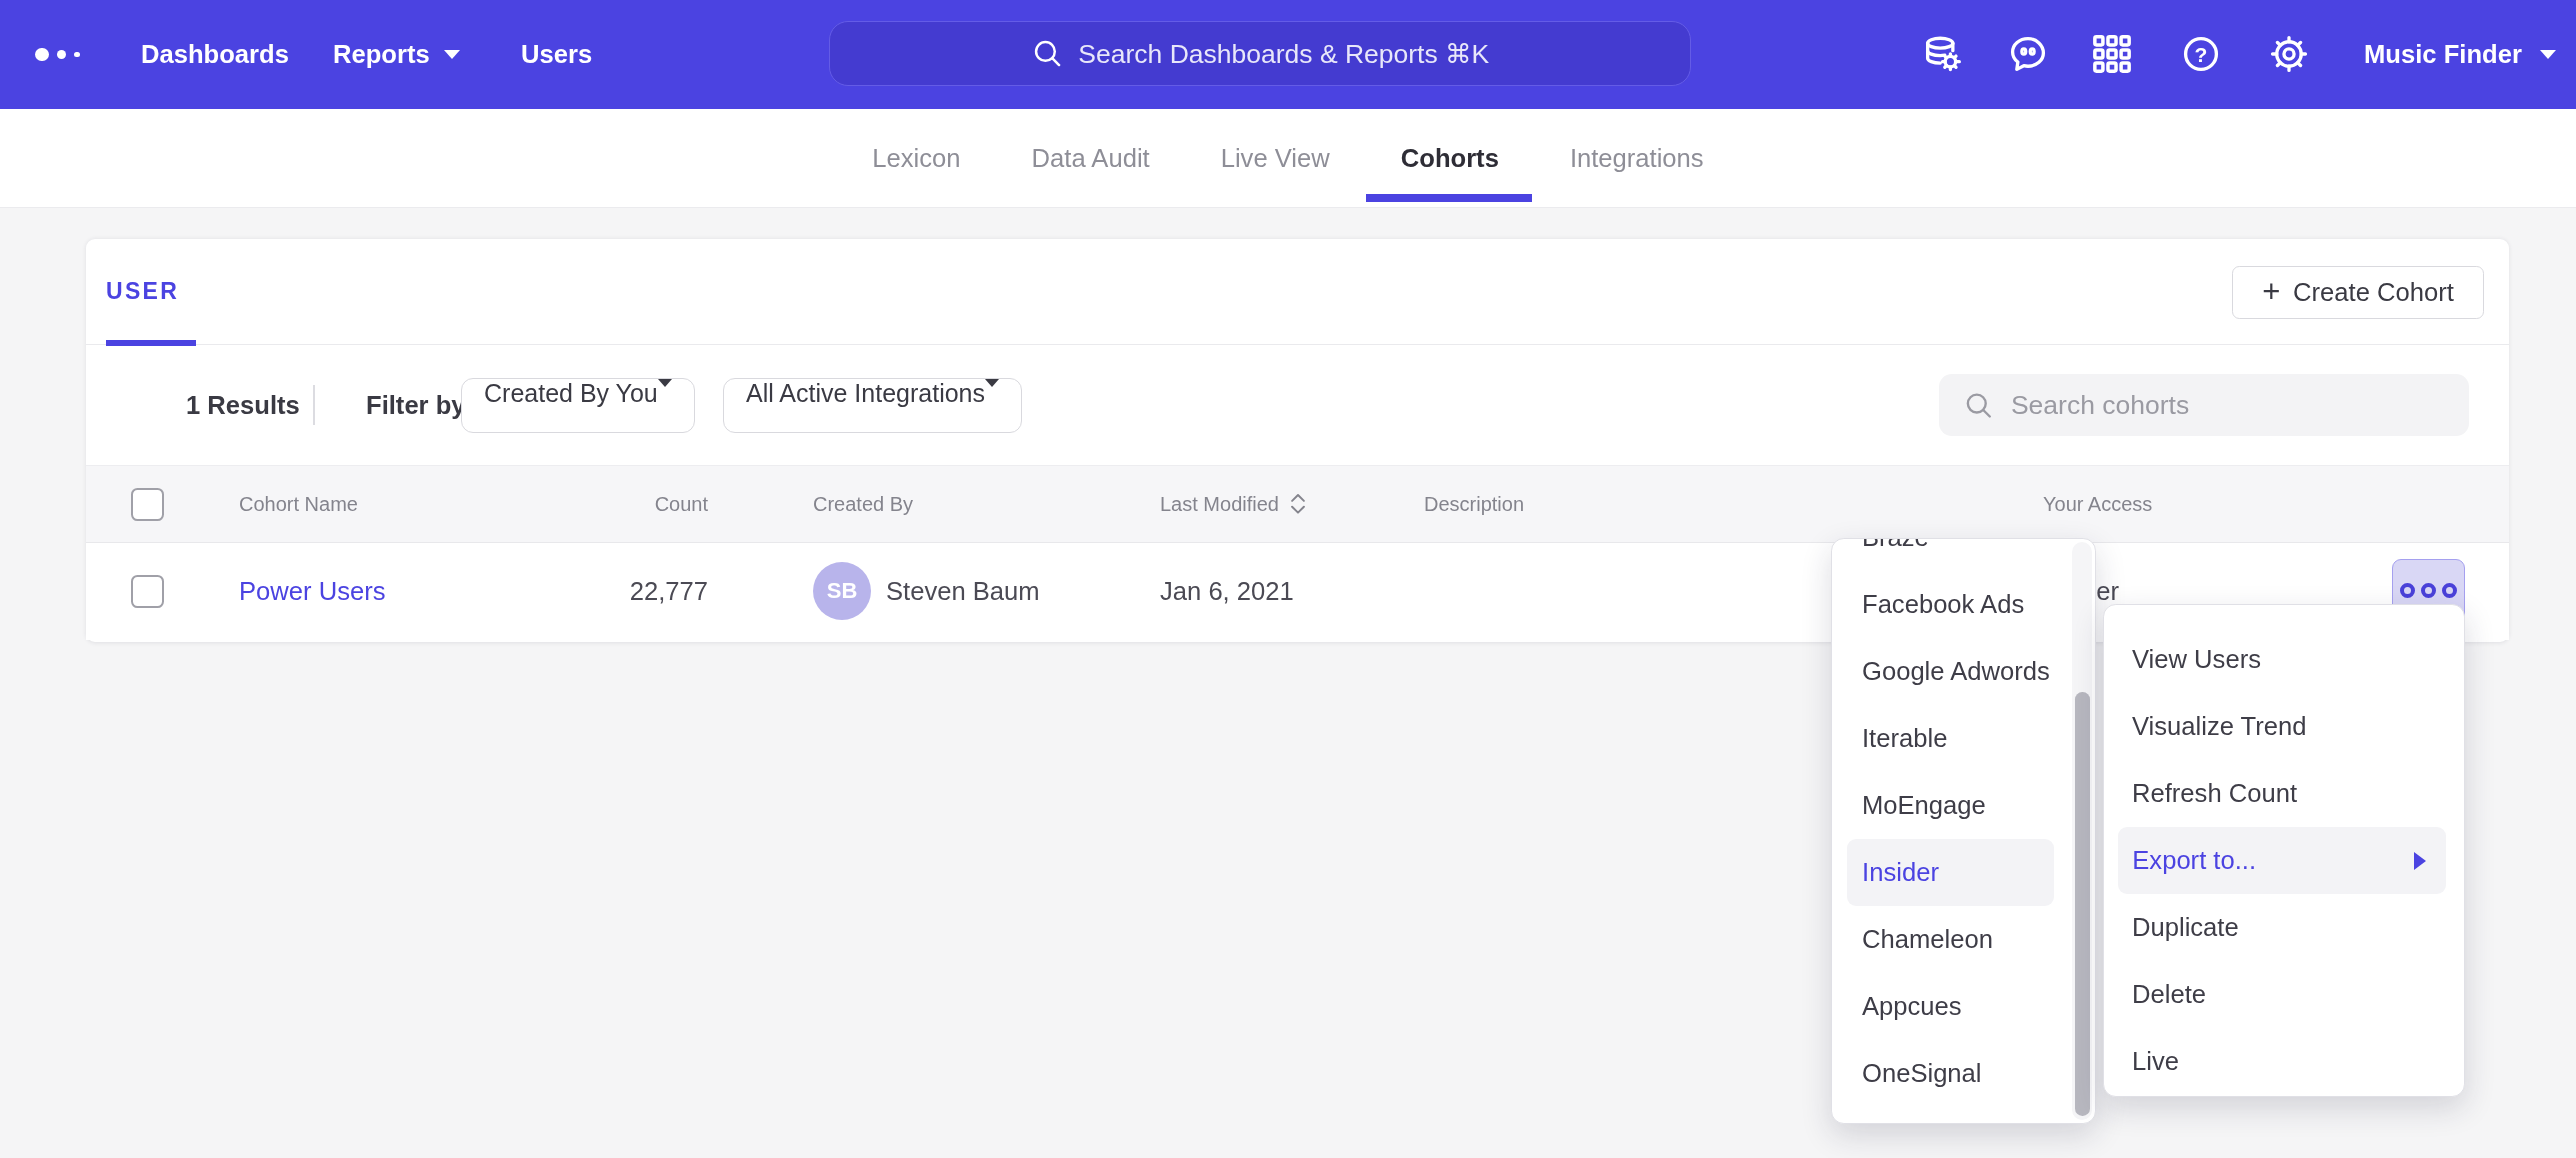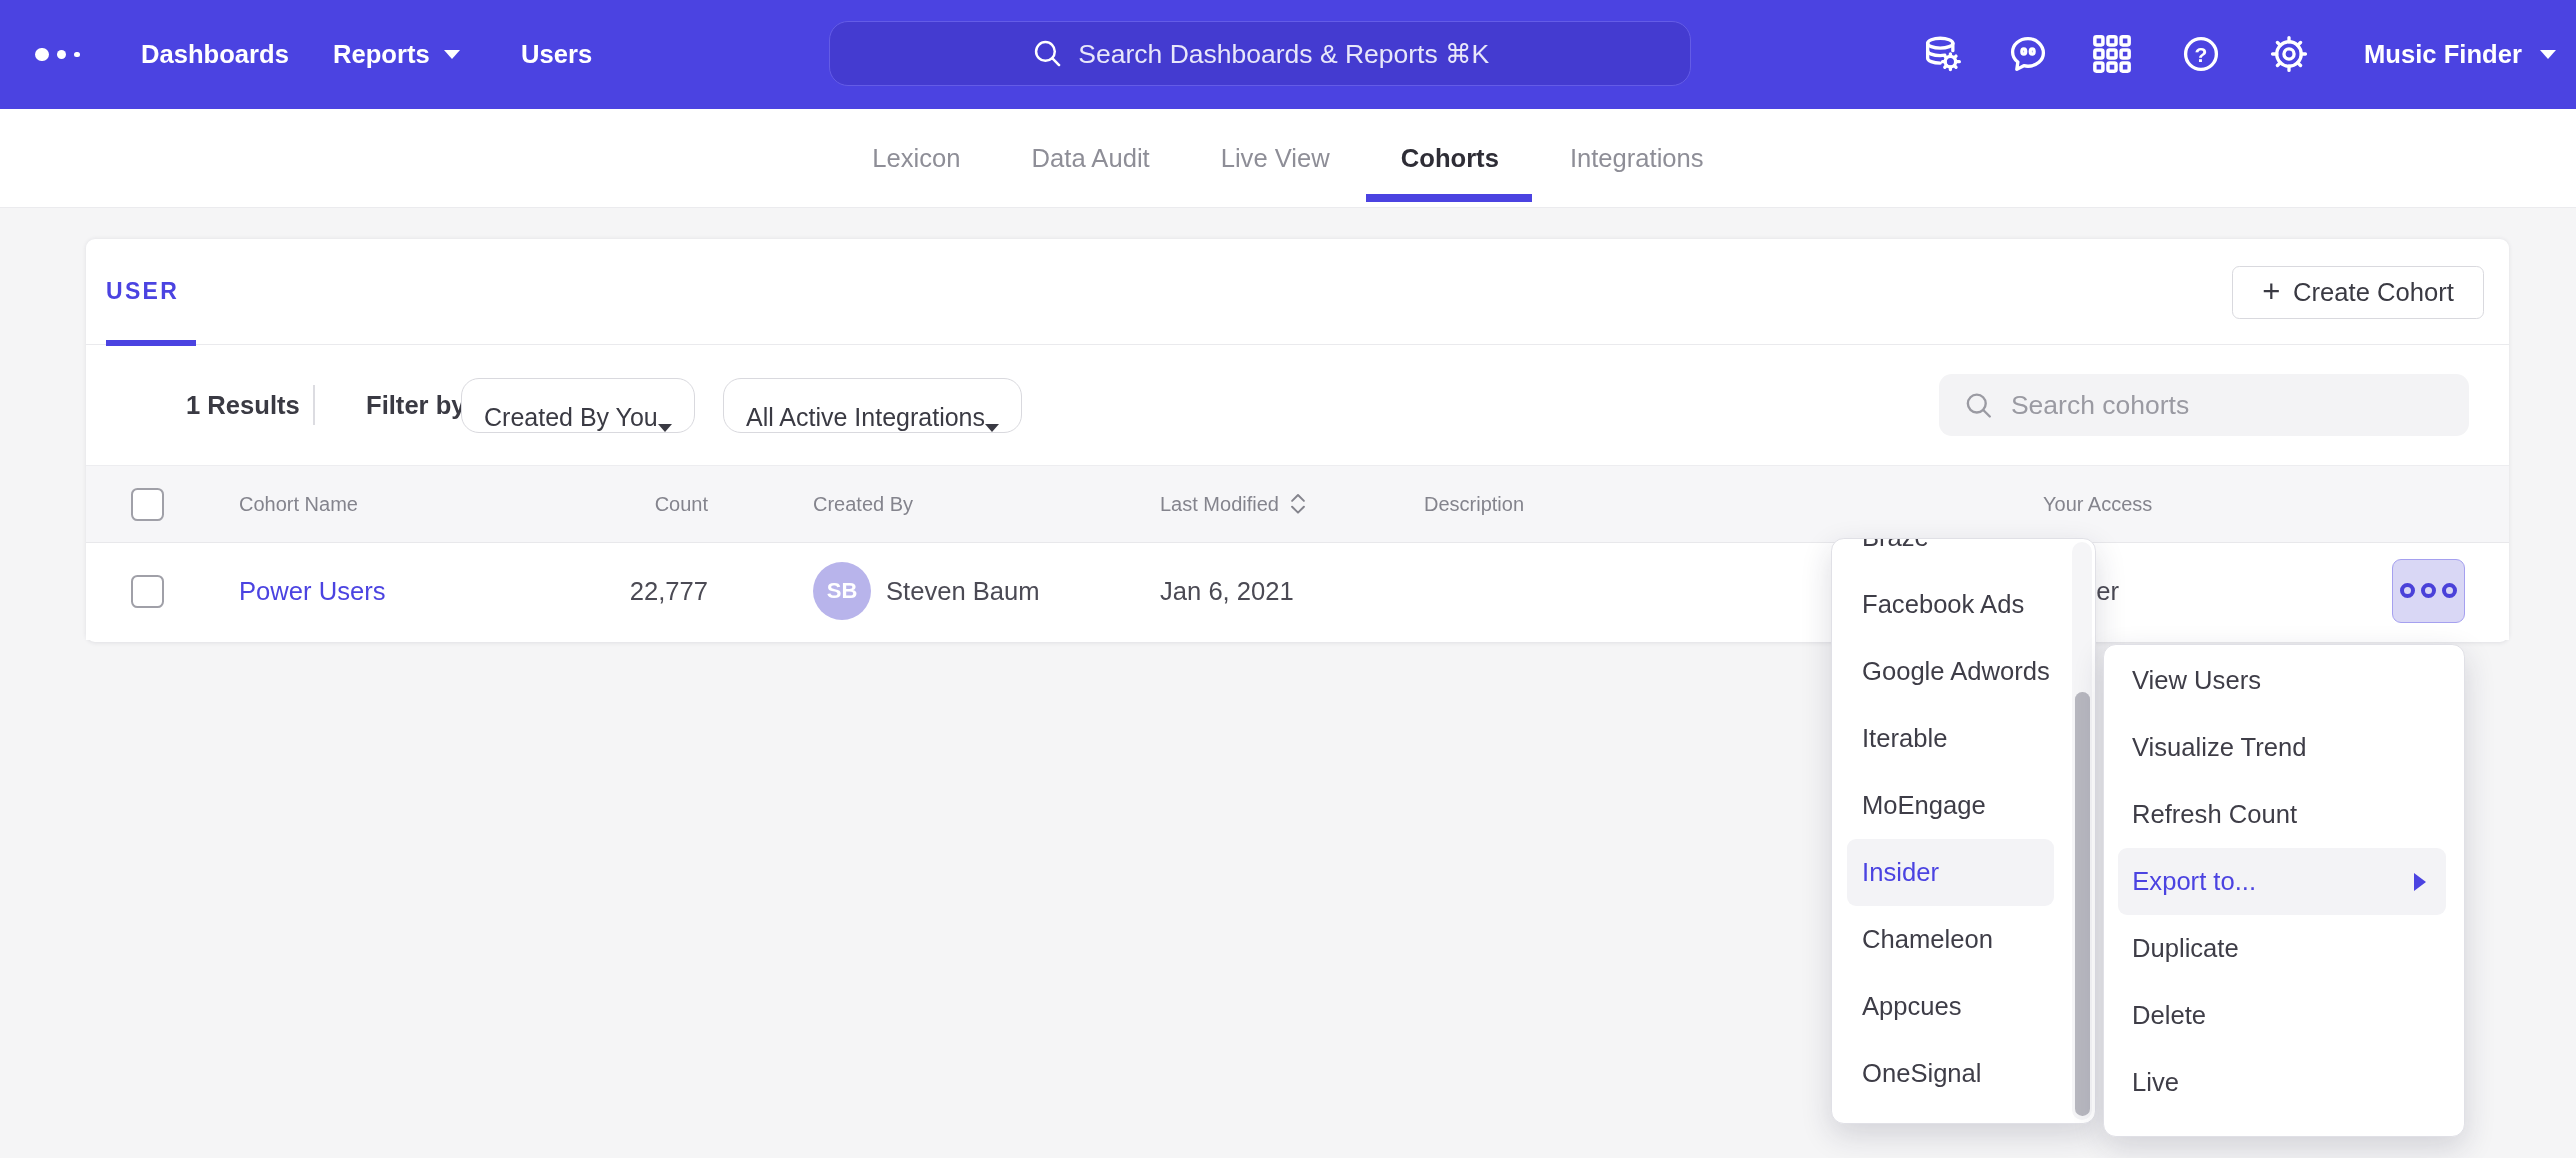--- a/index.html
+++ b/index.html
@@ -44,22 +44,22 @@
                 border:1.8px solid #d9d9de; border-radius:7.3px; display:flex; align-items:center; justify-content:center;
                 gap:12.8px; font-size:25.6px; font-weight:500; color:#3a3a43; cursor:pointer; white-space:nowrap; }
   .plus-glyph { font-size:31px; font-weight:400; color:#3a3a43; line-height:1; margin-top:-2.7px; }
 
   .filter-row { position:relative; height:121px; border-bottom:0.9px solid #ededf0; }
   .results-count { position:absolute; left:100px; top:0; height:100%; display:flex; align-items:center;
                    font-size:25.6px; font-weight:600; color:#3a3a43; }
   .v-divider { position:absolute; left:227px; top:40px; width:1.8px; height:40px; background:#dcdce1; }
   .filter-by { position:absolute; left:280px; top:0; height:100%; display:flex; align-items:center;
                font-size:25.6px; font-weight:600; color:#3a3a43; }
-  .filter-btn { position:absolute; top:33px; height:55px; background:#fff; border:1.8px solid #d9d9de; border-radius:18px;
-                display:flex; align-items:flex-end; gap:0; padding:0 22px; font-size:25px; font-weight:500;
+  .filter-btn { position:absolute; top:33px; height:55px; background:#fff; border:1.8px solid #d9d9de; border-radius:12px;
+                display:flex; align-items:flex-start; gap:0; padding:0 22px; font-size:25px; font-weight:500;
                 color:#3a3a43; cursor:pointer; white-space:nowrap; }
   .filter-btn .caret-dark { width:0; height:0; border-left:7.3px solid transparent; border-right:7.3px solid transparent;
                 border-top:8.2px solid #3a3a43; }
   .cohort-search { position:absolute; left:1853px; top:29px; width:530px; height:62px; background:#f3f3f5;
                    border-radius:12.8px; display:flex; align-items:center; gap:16.4px; padding:0 24px; }
   .cohort-search input { border:none; outline:none; background:transparent; font-size:26.5px; color:#3a3a43;
                          font-family:"Liberation Sans", sans-serif; width:100%; }
   .cohort-search input::placeholder { color:#9a9aa2; }
 
   .thead { position:relative; height:77px; background:#f6f6f8; border-bottom:1.8px solid #e8e8eb; }
@@ -78,21 +78,21 @@
             display:flex; align-items:center; justify-content:center; color:#fff; font-size:22px; font-weight:600; }
   .more-btn { position:absolute; left:2306px; top:15.5px; width:73px; height:64px; background:#d9d7f5;
               border:1.8px solid #a5a0ef; border-radius:9px; display:flex; align-items:center; justify-content:center;
               gap:5.5px; cursor:pointer; }
   .more-btn .ring { width:15.5px; height:15.5px; border:4.6px solid #4a41d9; border-radius:50%; background:transparent; }
 
   
   .menu { position:absolute; background:#fff; border:0.9px solid #e0e0e6; border-radius:12.8px;
           box-shadow:0 11px 31px rgba(30,30,60,0.16); z-index:5; }
   .menu-integrations { left:1831px; top:538px; width:265px; height:586px; overflow:hidden; }
-  .menu-actions { left:2103px; top:644px; width:362px; height:493px; padding-top:2px; overflow:hidden; }
+  .menu-actions { left:2103px; top:604px; width:362px; height:493px; padding-top:21px; overflow:hidden; }
   .menu-item { height:67px; display:flex; align-items:center; padding-left:30px; font-size:25.6px; color:#3e3d47;
                cursor:pointer; white-space:nowrap; }
   .menu-integrations .menu-item:first-child { margin-top:-35px; }
   .menu-integrations .menu-item.highlight { background:#f3f3f6; border-radius:9px; margin-left:14.6px; margin-right:41px;
                padding-left:15.5px; color:#4b43e1; }
   .menu-actions .menu-item { padding-left:28px; }
   .menu-actions .menu-item.highlight { background:#f3f3f6; border-radius:9px; margin-left:13.7px; margin-right:18px;
                padding-left:14.6px; padding-right:20px; color:#4b43e1; display:flex; justify-content:space-between; }
   .submenu-arrow { width:0; height:0; border-top:9px solid transparent; border-bottom:9px solid transparent;
                border-left:12px solid #4b43e1; }

